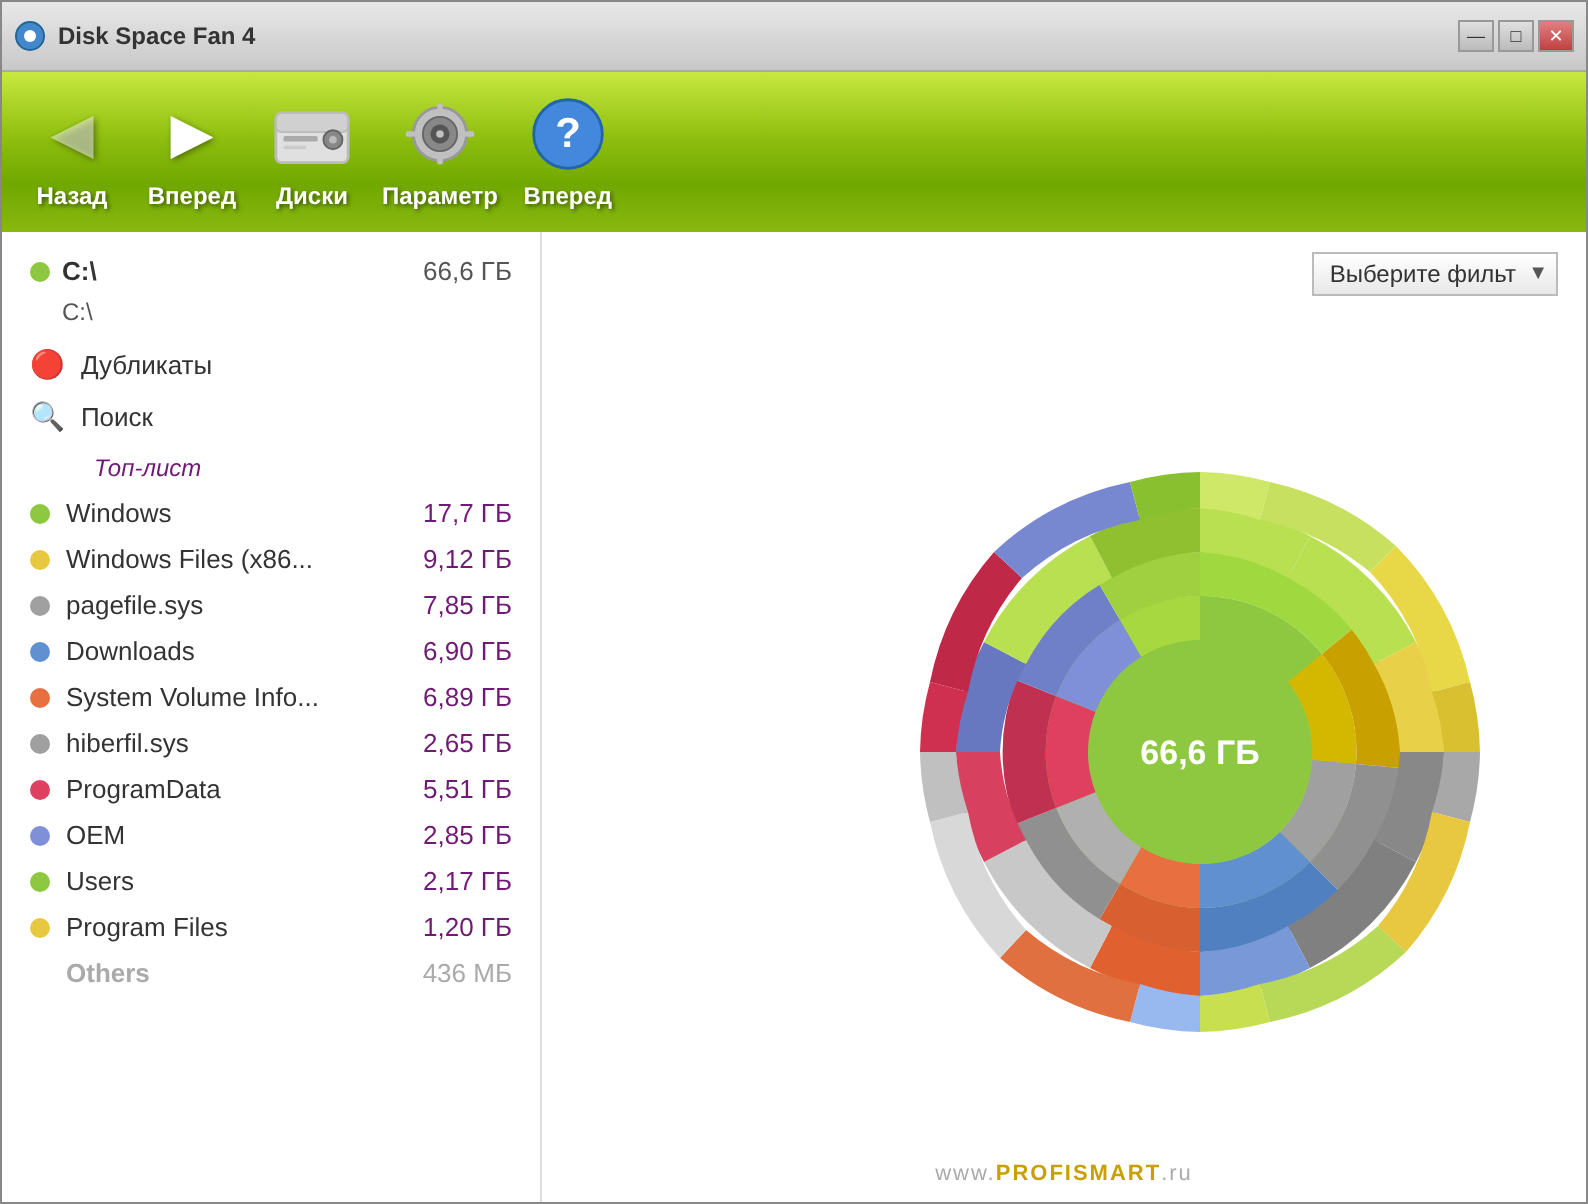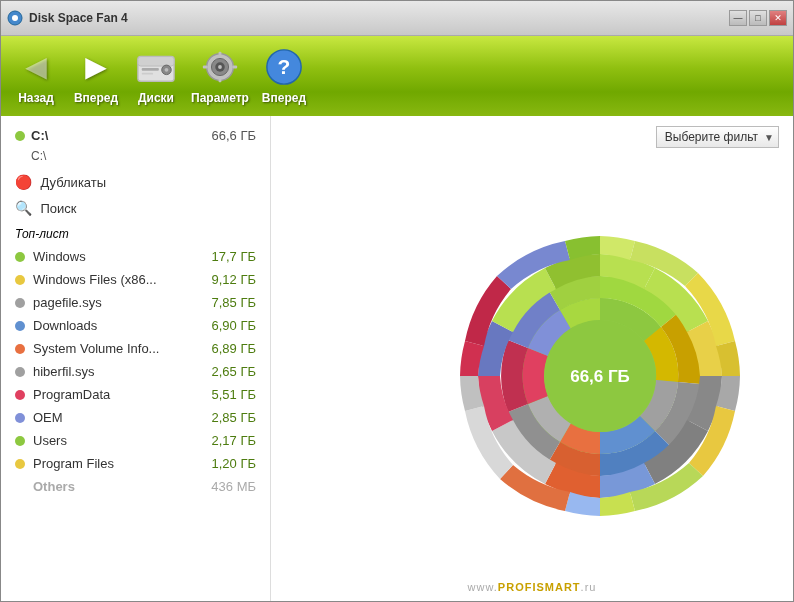--- a/index.html
+++ b/index.html
@@ -144,34 +144,35 @@
       align-items: center;
       padding: 5px 14px;
       cursor: pointer;
       gap: 8px;
     }
     .special-icon { font-size: 14px; }
     .special-label { color: #333; font-size: 13px; }
 
     .section-header {
       padding: 6px 14px 4px 14px;
-      color: #000000;
+      color: #701a75;
       font-size: 12px;
       font-style: italic;
+      margin-left: 32px;
     }
 
     .list-item {
       display: flex;
       align-items: center;
       padding: 4px 14px;
       gap: 8px;
       cursor: pointer;
     }
     .list-item-label { flex: 1; color: #333; font-size: 13px; }
-    .list-item-size { color: #4d7c0f; font-size: 13px; min-width: 60px; text-align: right; }
+    .list-item-size { color: #701a75; font-size: 13px; min-width: 60px; text-align: right; }
 
     .others-item {
       display: flex;
       align-items: center;
       padding: 4px 14px;
       gap: 8px;
     }
     .others-label { flex: 1; color: #aaa; font-size: 13px; padding-left: 18px; font-weight: bold; }
     .others-size { color: #aaa; font-size: 13px; }
 

